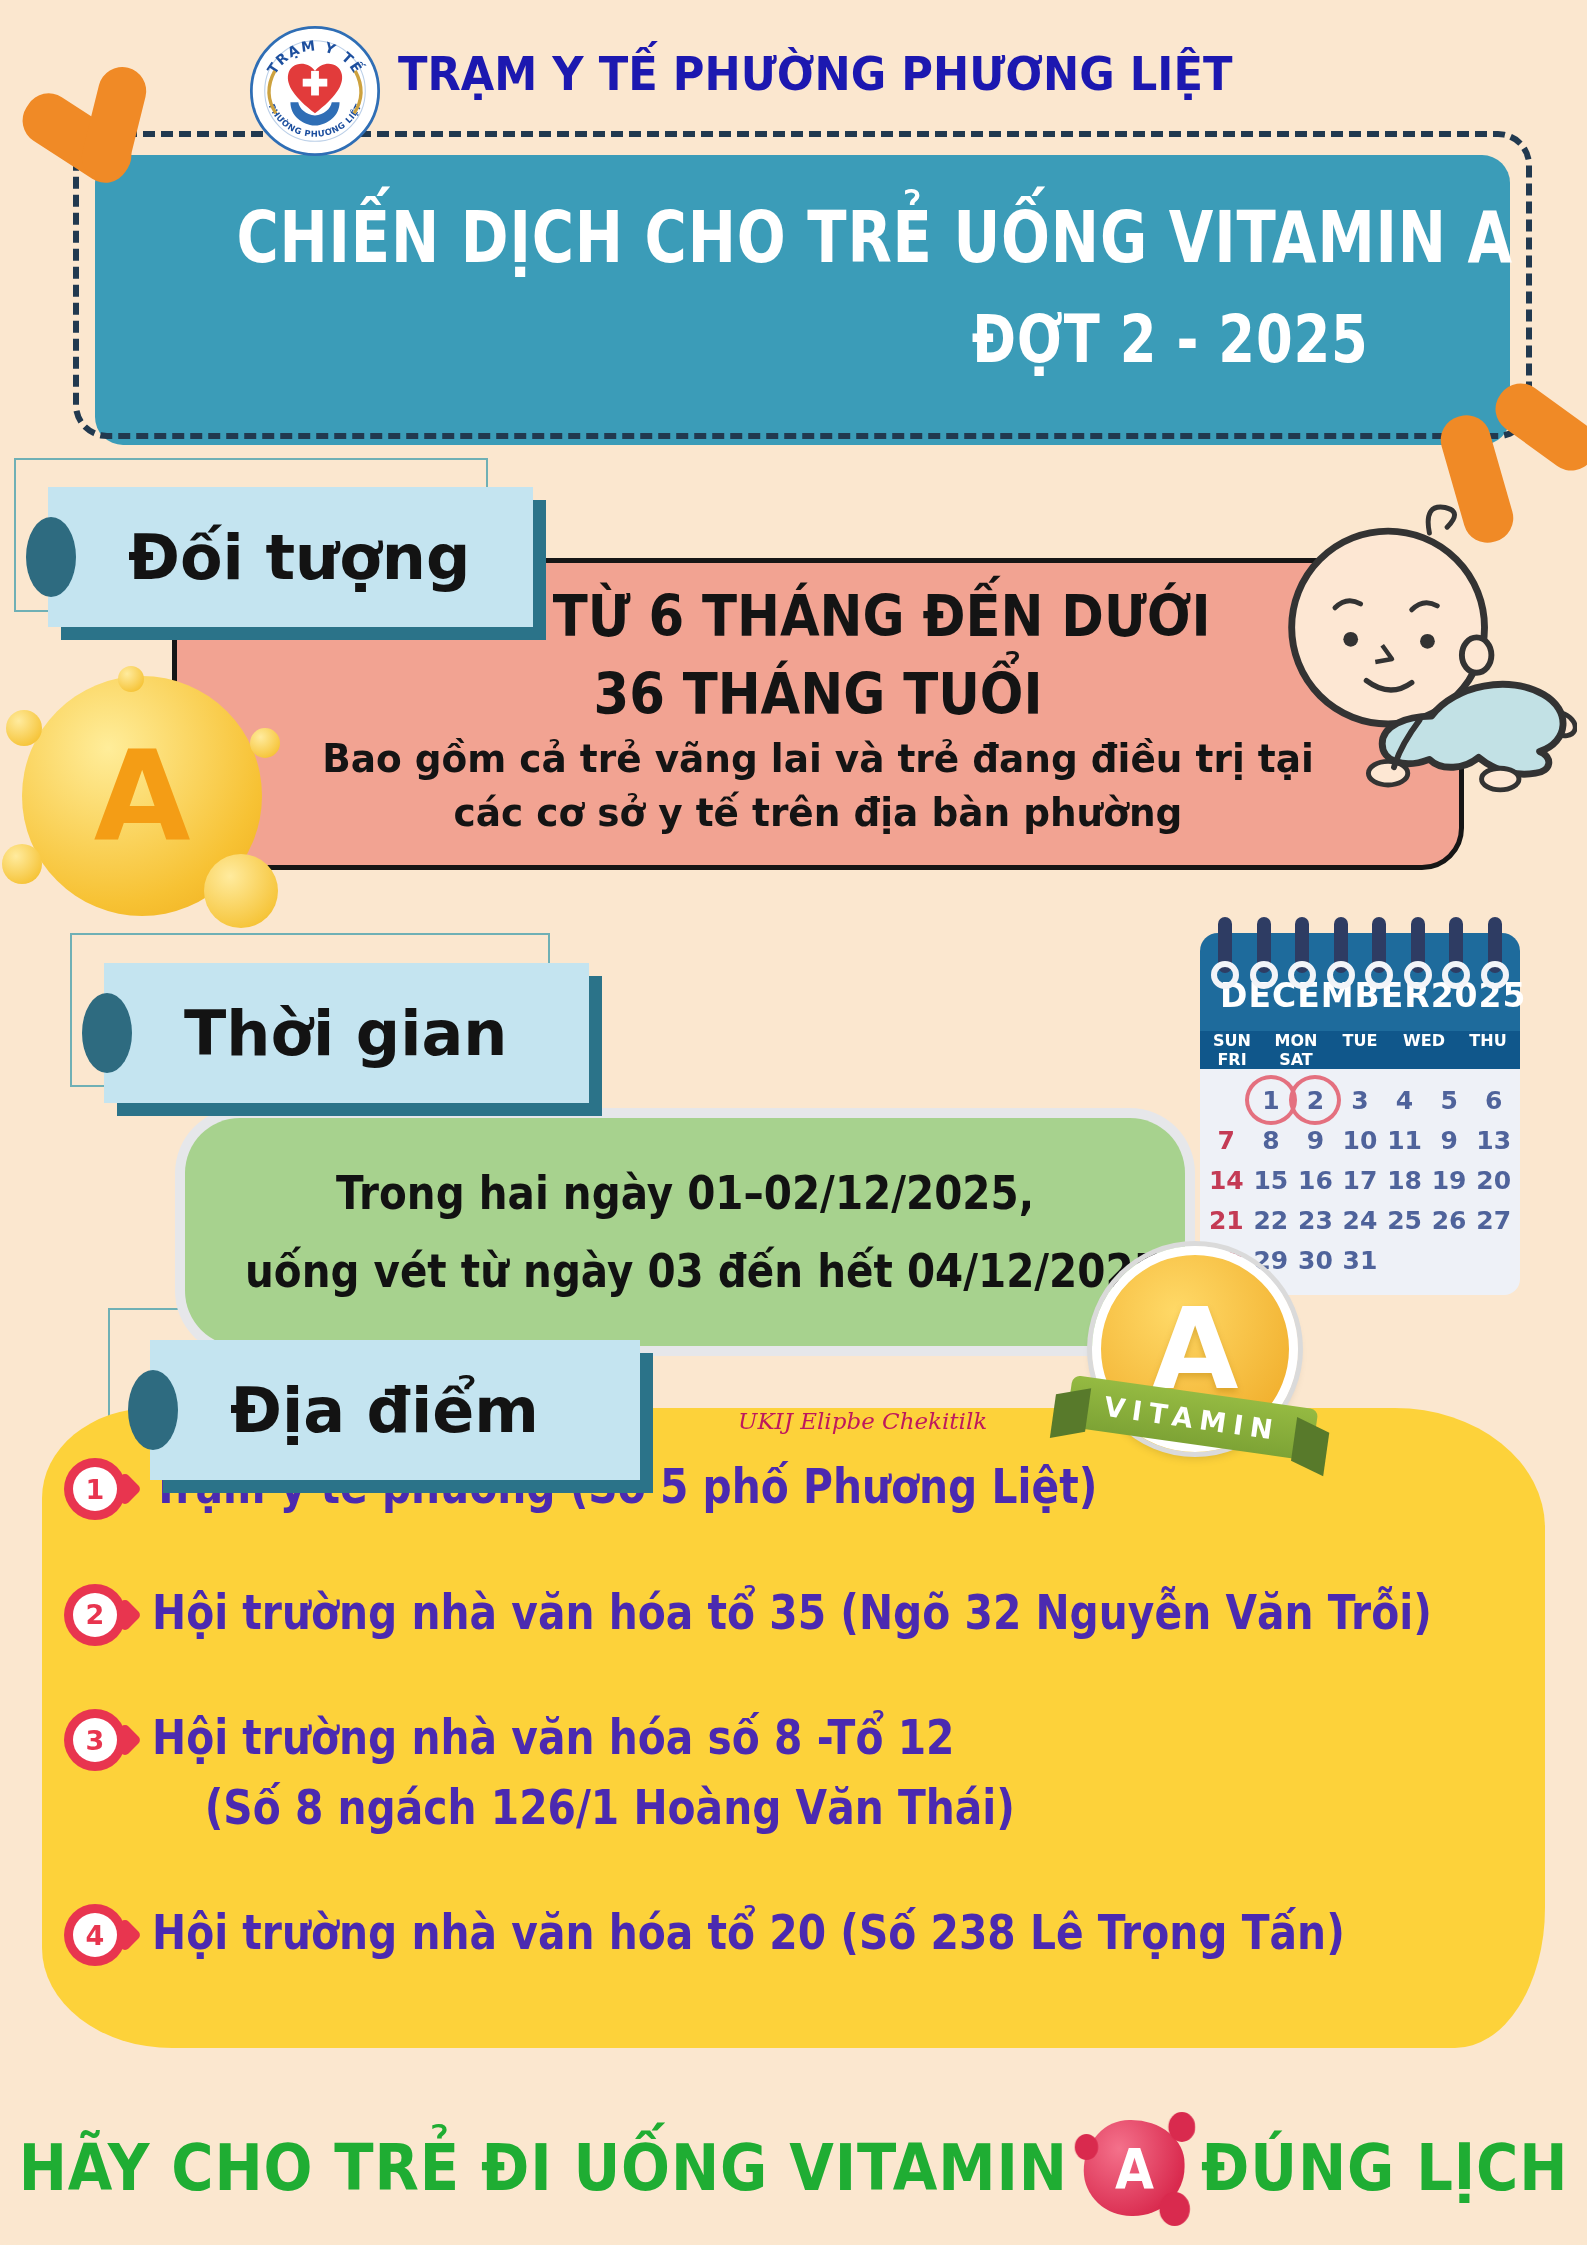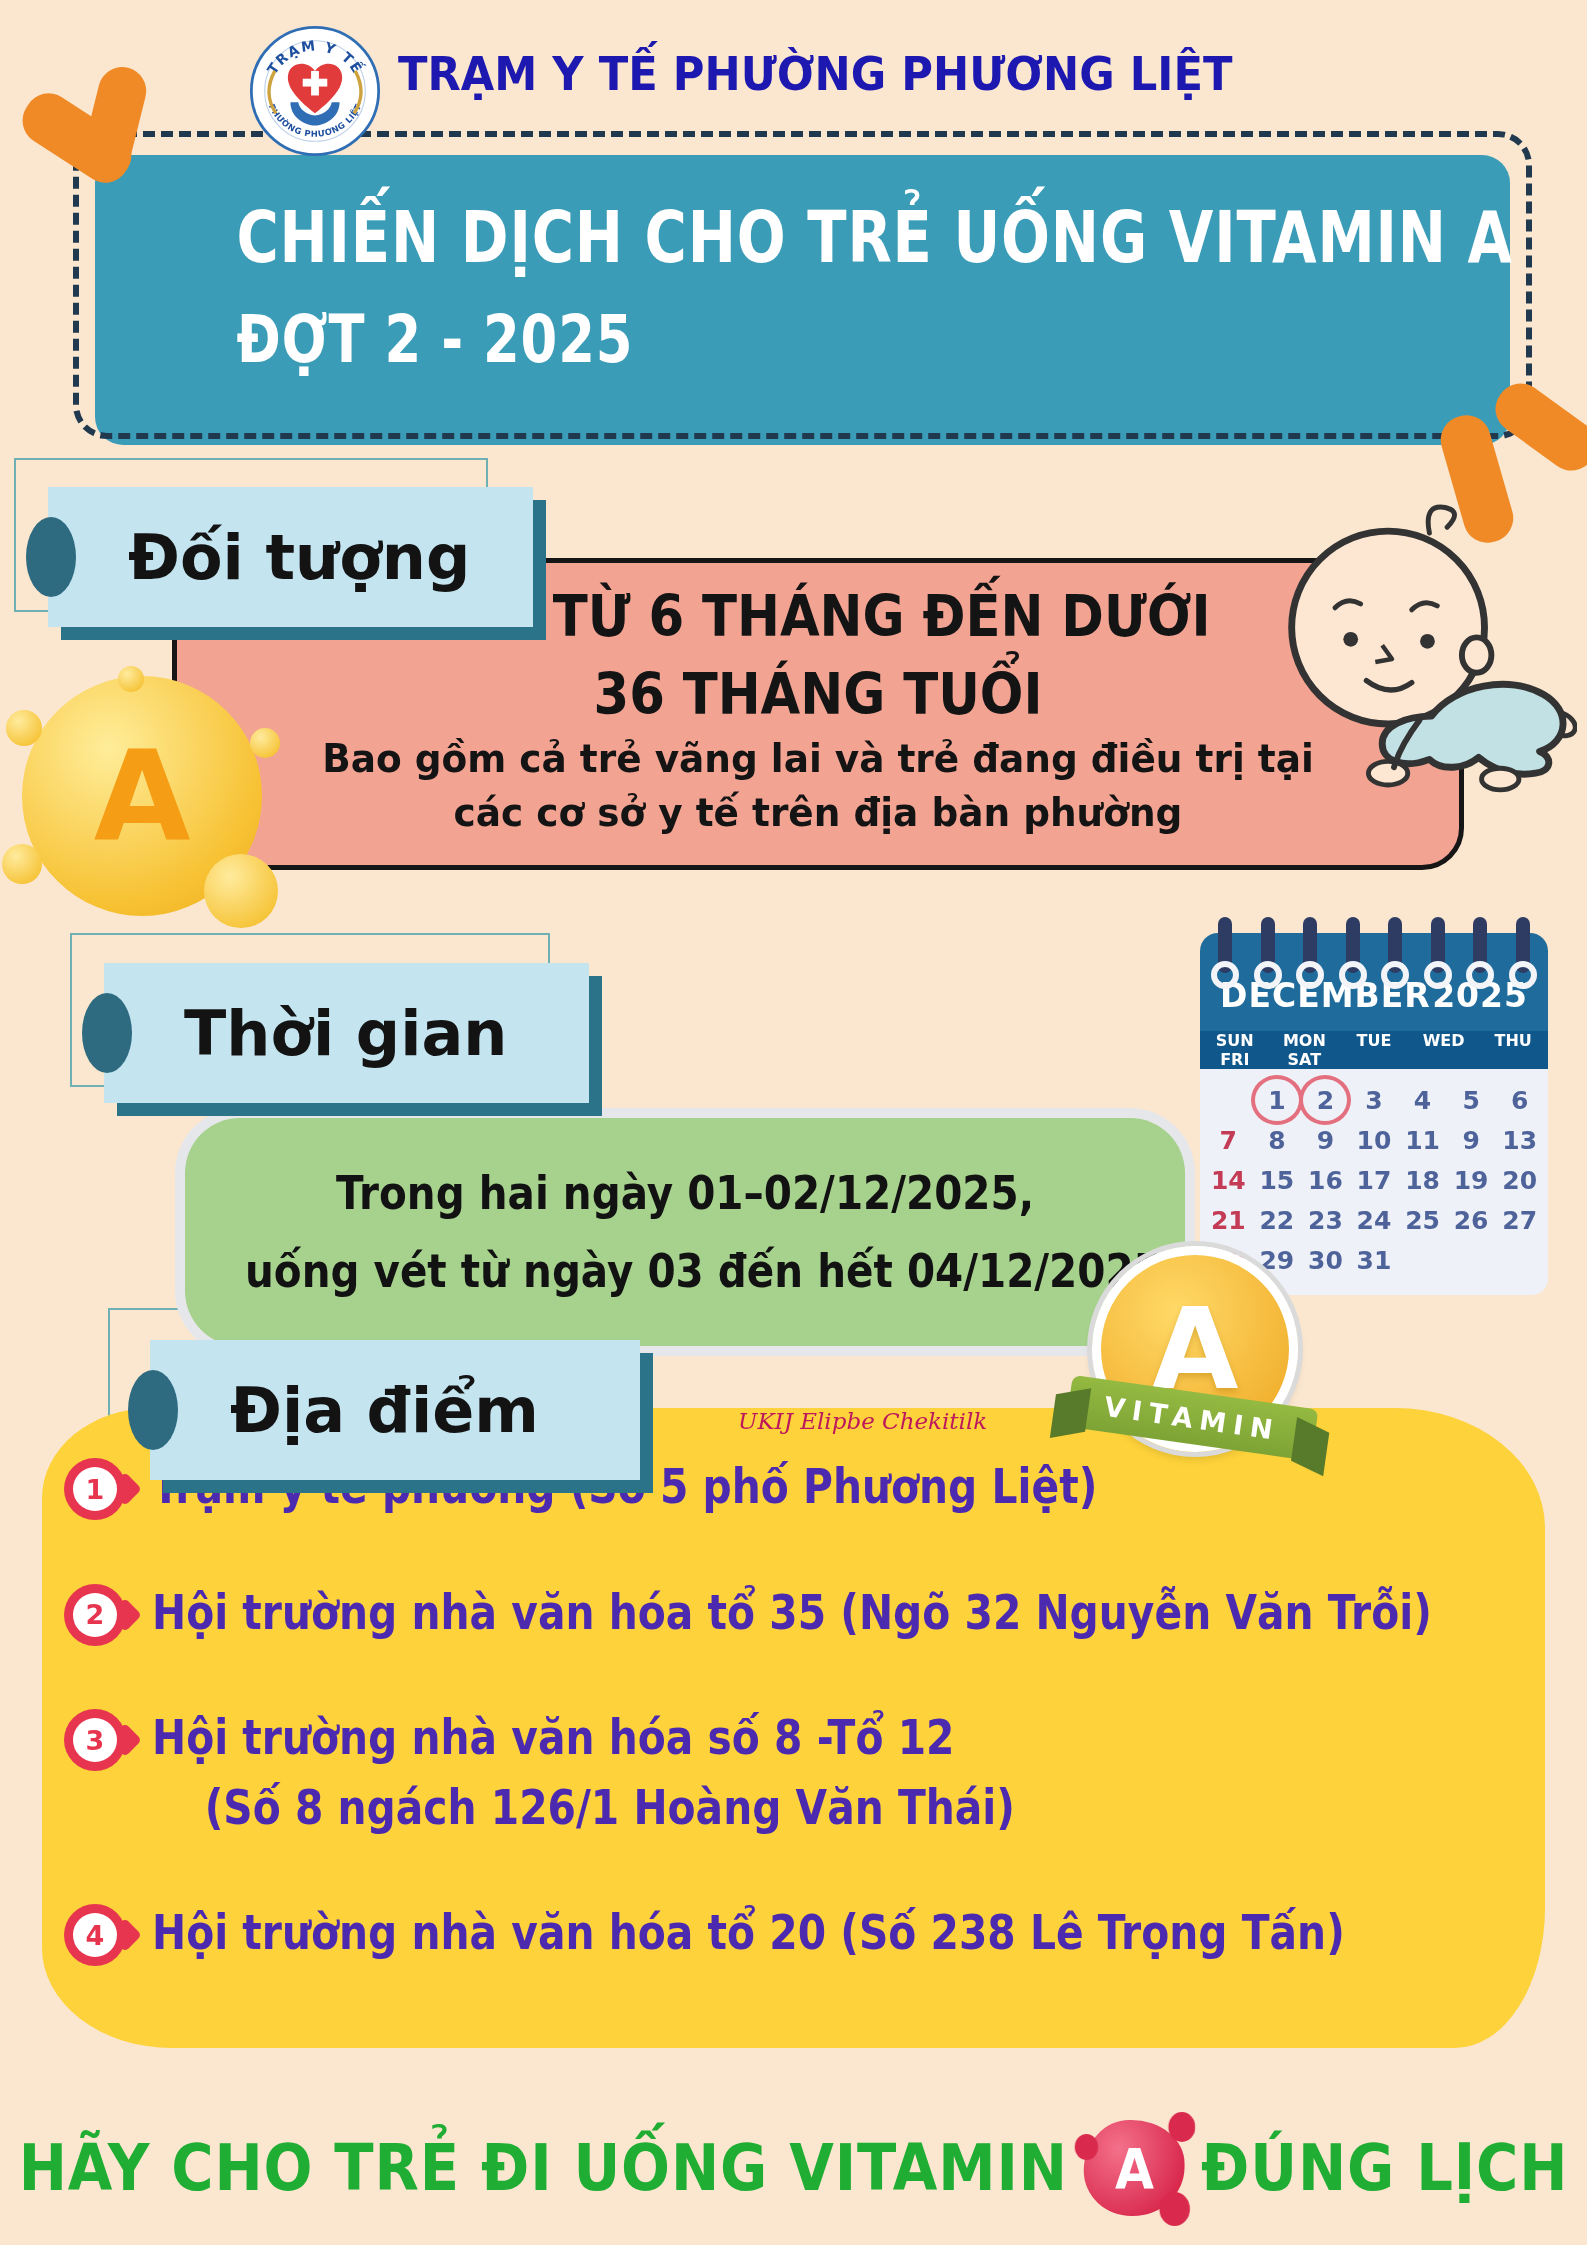--- a/index.html
+++ b/index.html
@@ -13,21 +13,21 @@
   .poster{position:relative;width:1587px;height:2245px;background:var(--cream);
     overflow:hidden;font-family:"DejaVu Sans","Liberation Sans",sans-serif;color:#141414;}
 
   
   .logo{position:absolute;left:248px;top:24px;width:134px;height:134px;z-index:3;}
   .org-name{position:absolute;left:398px;top:46px;font-size:47px;font-weight:800;
     color:var(--header-blue);transform:scaleX(.92);transform-origin:left center;white-space:nowrap;z-index:3;}
 
   
   .title-box{position:absolute;left:95px;top:155px;width:1415px;height:290px;background:var(--teal);
-    border-radius:28px;z-index:2;text-align:left;box-sizing:border-box;padding-top:40px;}
+    border-radius:28px;z-index:2;text-align:right;box-sizing:border-box;padding-top:40px;}
   .title-dash{position:absolute;left:-22px;top:-24px;width:calc(100% + 32px);height:calc(100% + 6px);
     border:6px dashed var(--navy);border-radius:34px;pointer-events:none;}
   .title-l1{font-size:72px;font-weight:800;color:#fff;transform:scaleX(.8);letter-spacing:1px;white-space:nowrap;}
   .title-l2{font-size:66px;font-weight:800;color:#fff;transform:scaleX(.8);margin-top:22px;letter-spacing:1px;}
   .spark{position:absolute;background:var(--orange);border-radius:24px;z-index:3;}
   .s1{left:18px;top:112px;width:118px;height:52px;transform:rotate(33deg);}
   .s2{left:90px;top:66px;width:48px;height:116px;transform:rotate(14deg);}
   .s3{left:1452px;top:414px;width:50px;height:130px;transform:rotate(-16deg);}
   .s4{left:1490px;top:402px;width:112px;height:50px;transform:rotate(36deg);}
 
@@ -66,21 +66,21 @@
   .bu5{width:30px;height:30px;left:228px;top:52px;}
   .baby{position:absolute;left:1272px;top:462px;width:305px;height:335px;z-index:3;}
 
   
   .green-box{position:absolute;left:185px;top:1118px;width:1000px;height:228px;background:var(--green);
     border-radius:55px;box-shadow:0 0 0 10px #e6e7ea;z-index:2;display:flex;flex-direction:column;
     justify-content:center;gap:24px;text-align:center;}
   .green-line{font-size:46px;font-weight:800;color:#121212;transform:scaleX(.88);white-space:nowrap;}
 
   
-  .calendar{position:absolute;left:1200px;top:933px;width:348px;z-index:3;text-align:center;}
+  .calendar{position:absolute;left:1200px;top:933px;width:320px;z-index:3;text-align:center;}
   .cal-rings{position:absolute;top:-16px;left:18px;right:18px;display:flex;justify-content:space-between;z-index:2;}
   .ring{position:relative;width:14px;height:56px;background:#2e3c63;border-radius:7px;}
   .ring::after{content:'';position:absolute;left:50%;bottom:-16px;transform:translateX(-50%);
     width:16px;height:16px;border:6px solid #f2f4f8;border-radius:50%;}
   .cal-header{height:98px;background:var(--cal-header);border-radius:18px 18px 0 0;display:flex;
     align-items:flex-end;justify-content:space-between;padding:0 20px 16px;box-sizing:border-box;}
   .cal-month,.cal-year{font-size:33px;font-weight:800;color:#fff;letter-spacing:1px;}
   .cal-band{height:38px;background:var(--cal-band);display:grid;grid-template-columns:repeat(5,1fr);
     align-items:center;justify-items:center;}
   .cal-wd{font-size:16px;font-weight:700;color:#fff;}

